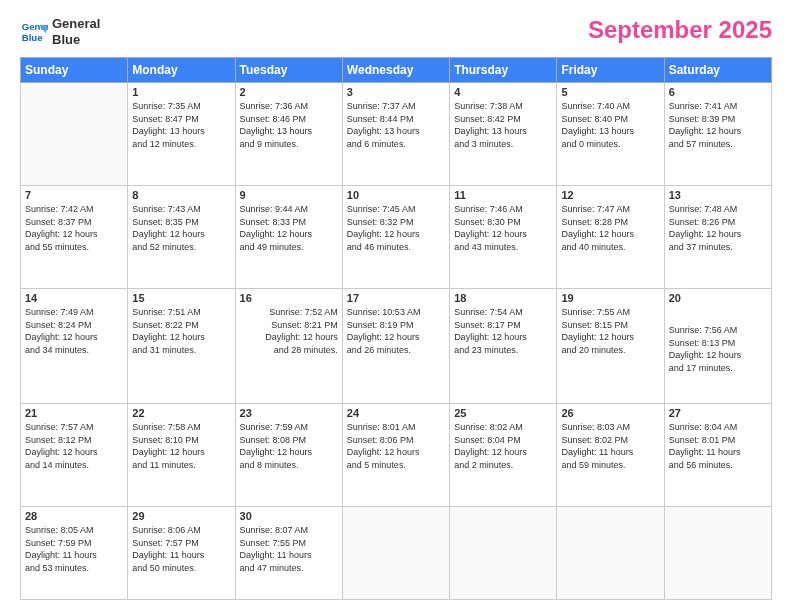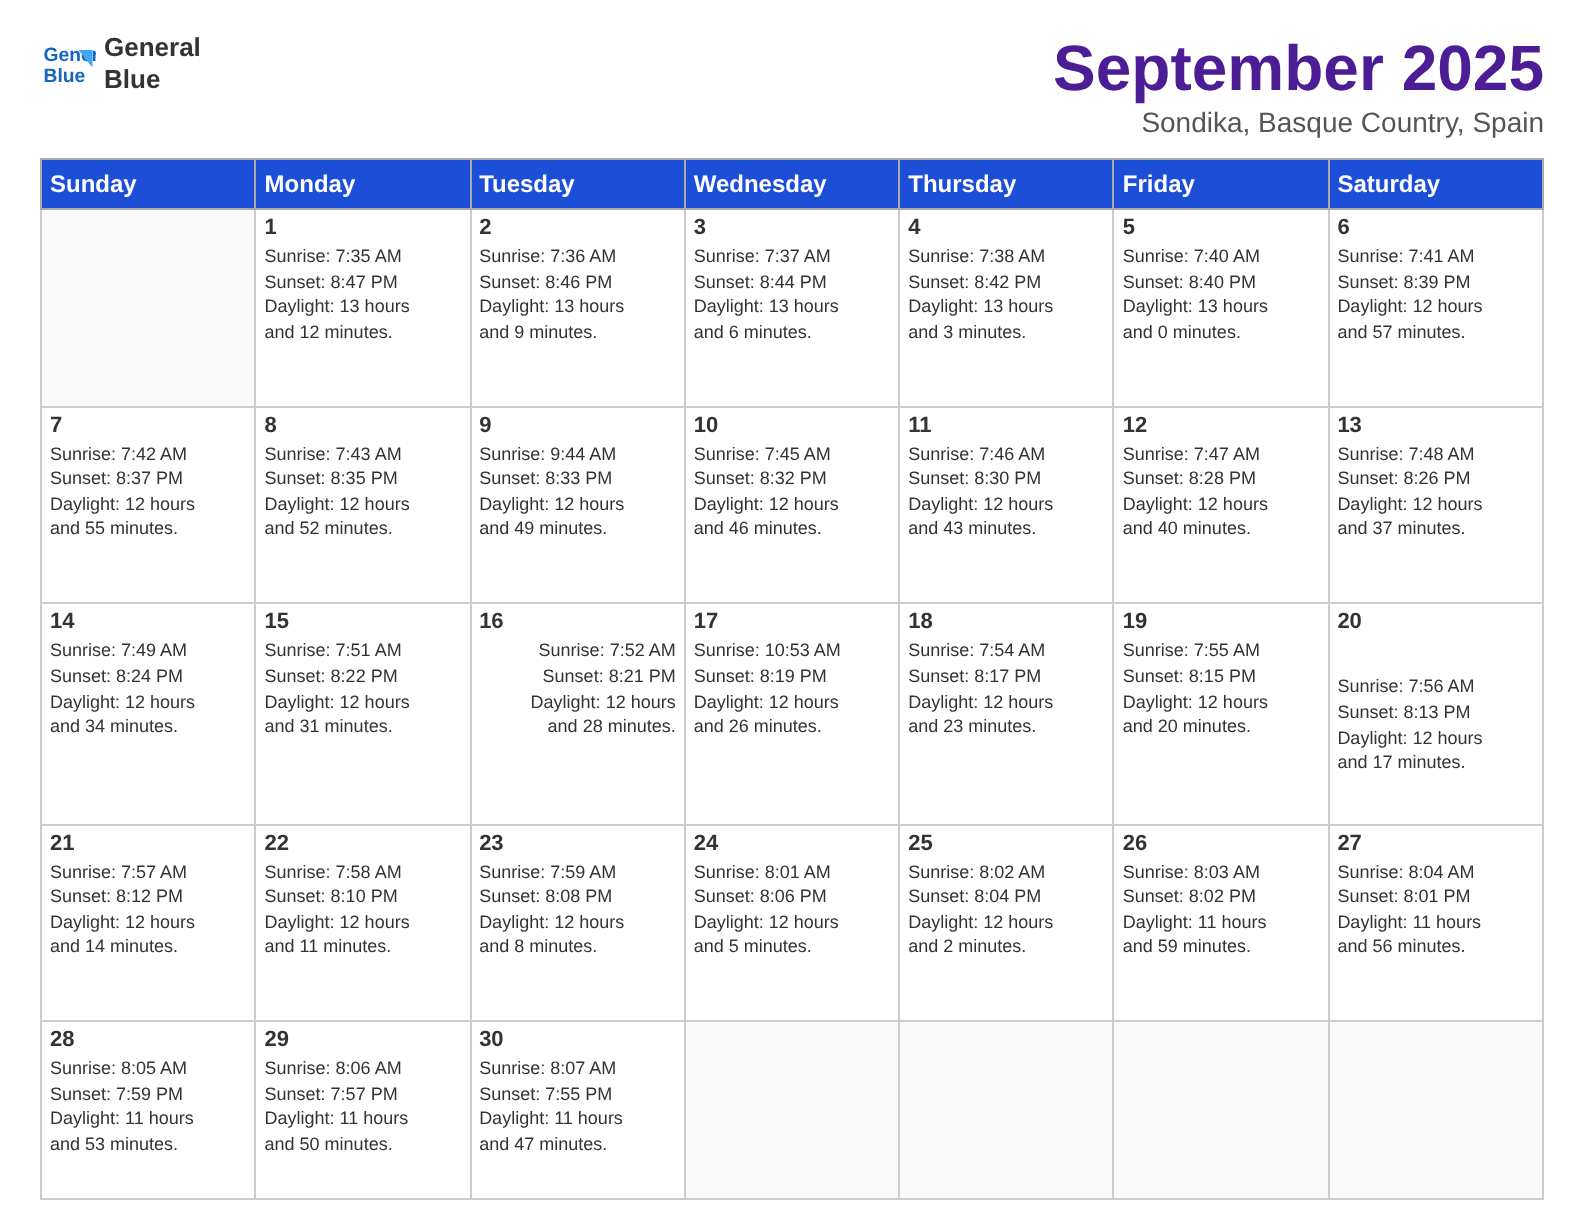--- a/index.html
+++ b/index.html
@@ -35,37 +35,38 @@
       line-height: 1.2;
     }
     .logo-icon {
       width: 28px;
       height: 28px;
     }
     .title-block {
       text-align: right;
     }
     .month-title {
-      font-size: 32px;
+      font-size: 24px;
       font-weight: bold;
-      color: #4c1d95;
+      color: #ec4899;
+      text-align: center;
     }
     .location {
       font-size: 14px;
       color: #555;
     }
     .calendar {
       flex: 1;
       border: 1px solid #ccc;
       border-collapse: collapse;
       width: 100%;
       table-layout: fixed;
     }
     .calendar th {
-      background-color: #1d4ed8;
+      background-color: #3b82f6;
       color: #fff;
       font-size: 12px;
       font-weight: bold;
       padding: 5px 4px;
       text-align: left;
       border: 1px solid #aaa;
     }
     .calendar td {
       border: 1px solid #ccc;
       vertical-align: top;
@@ -103,21 +104,20 @@
         <text x="2" y="26" font-size="11" font-weight="bold" fill="#1565c0">Blue</text>
         <polygon points="22,8 30,8 30,18" fill="#42a5f5"></polygon>
       </svg>
       <div class="logo-text">
         <div>General</div>
         <div>Blue</div>
       </div>
     </div>
     <div class="title-block">
       <div class="month-title">September 2025</div>
-      <div class="location">Sondika, Basque Country, Spain</div>
     </div>
   </div>
 
   <table class="calendar">
     <thead>
       <tr>
       <th>Sunday</th>
           <th>Monday</th>
           <th>Tuesday</th>
           <th>Wednesday</th>

